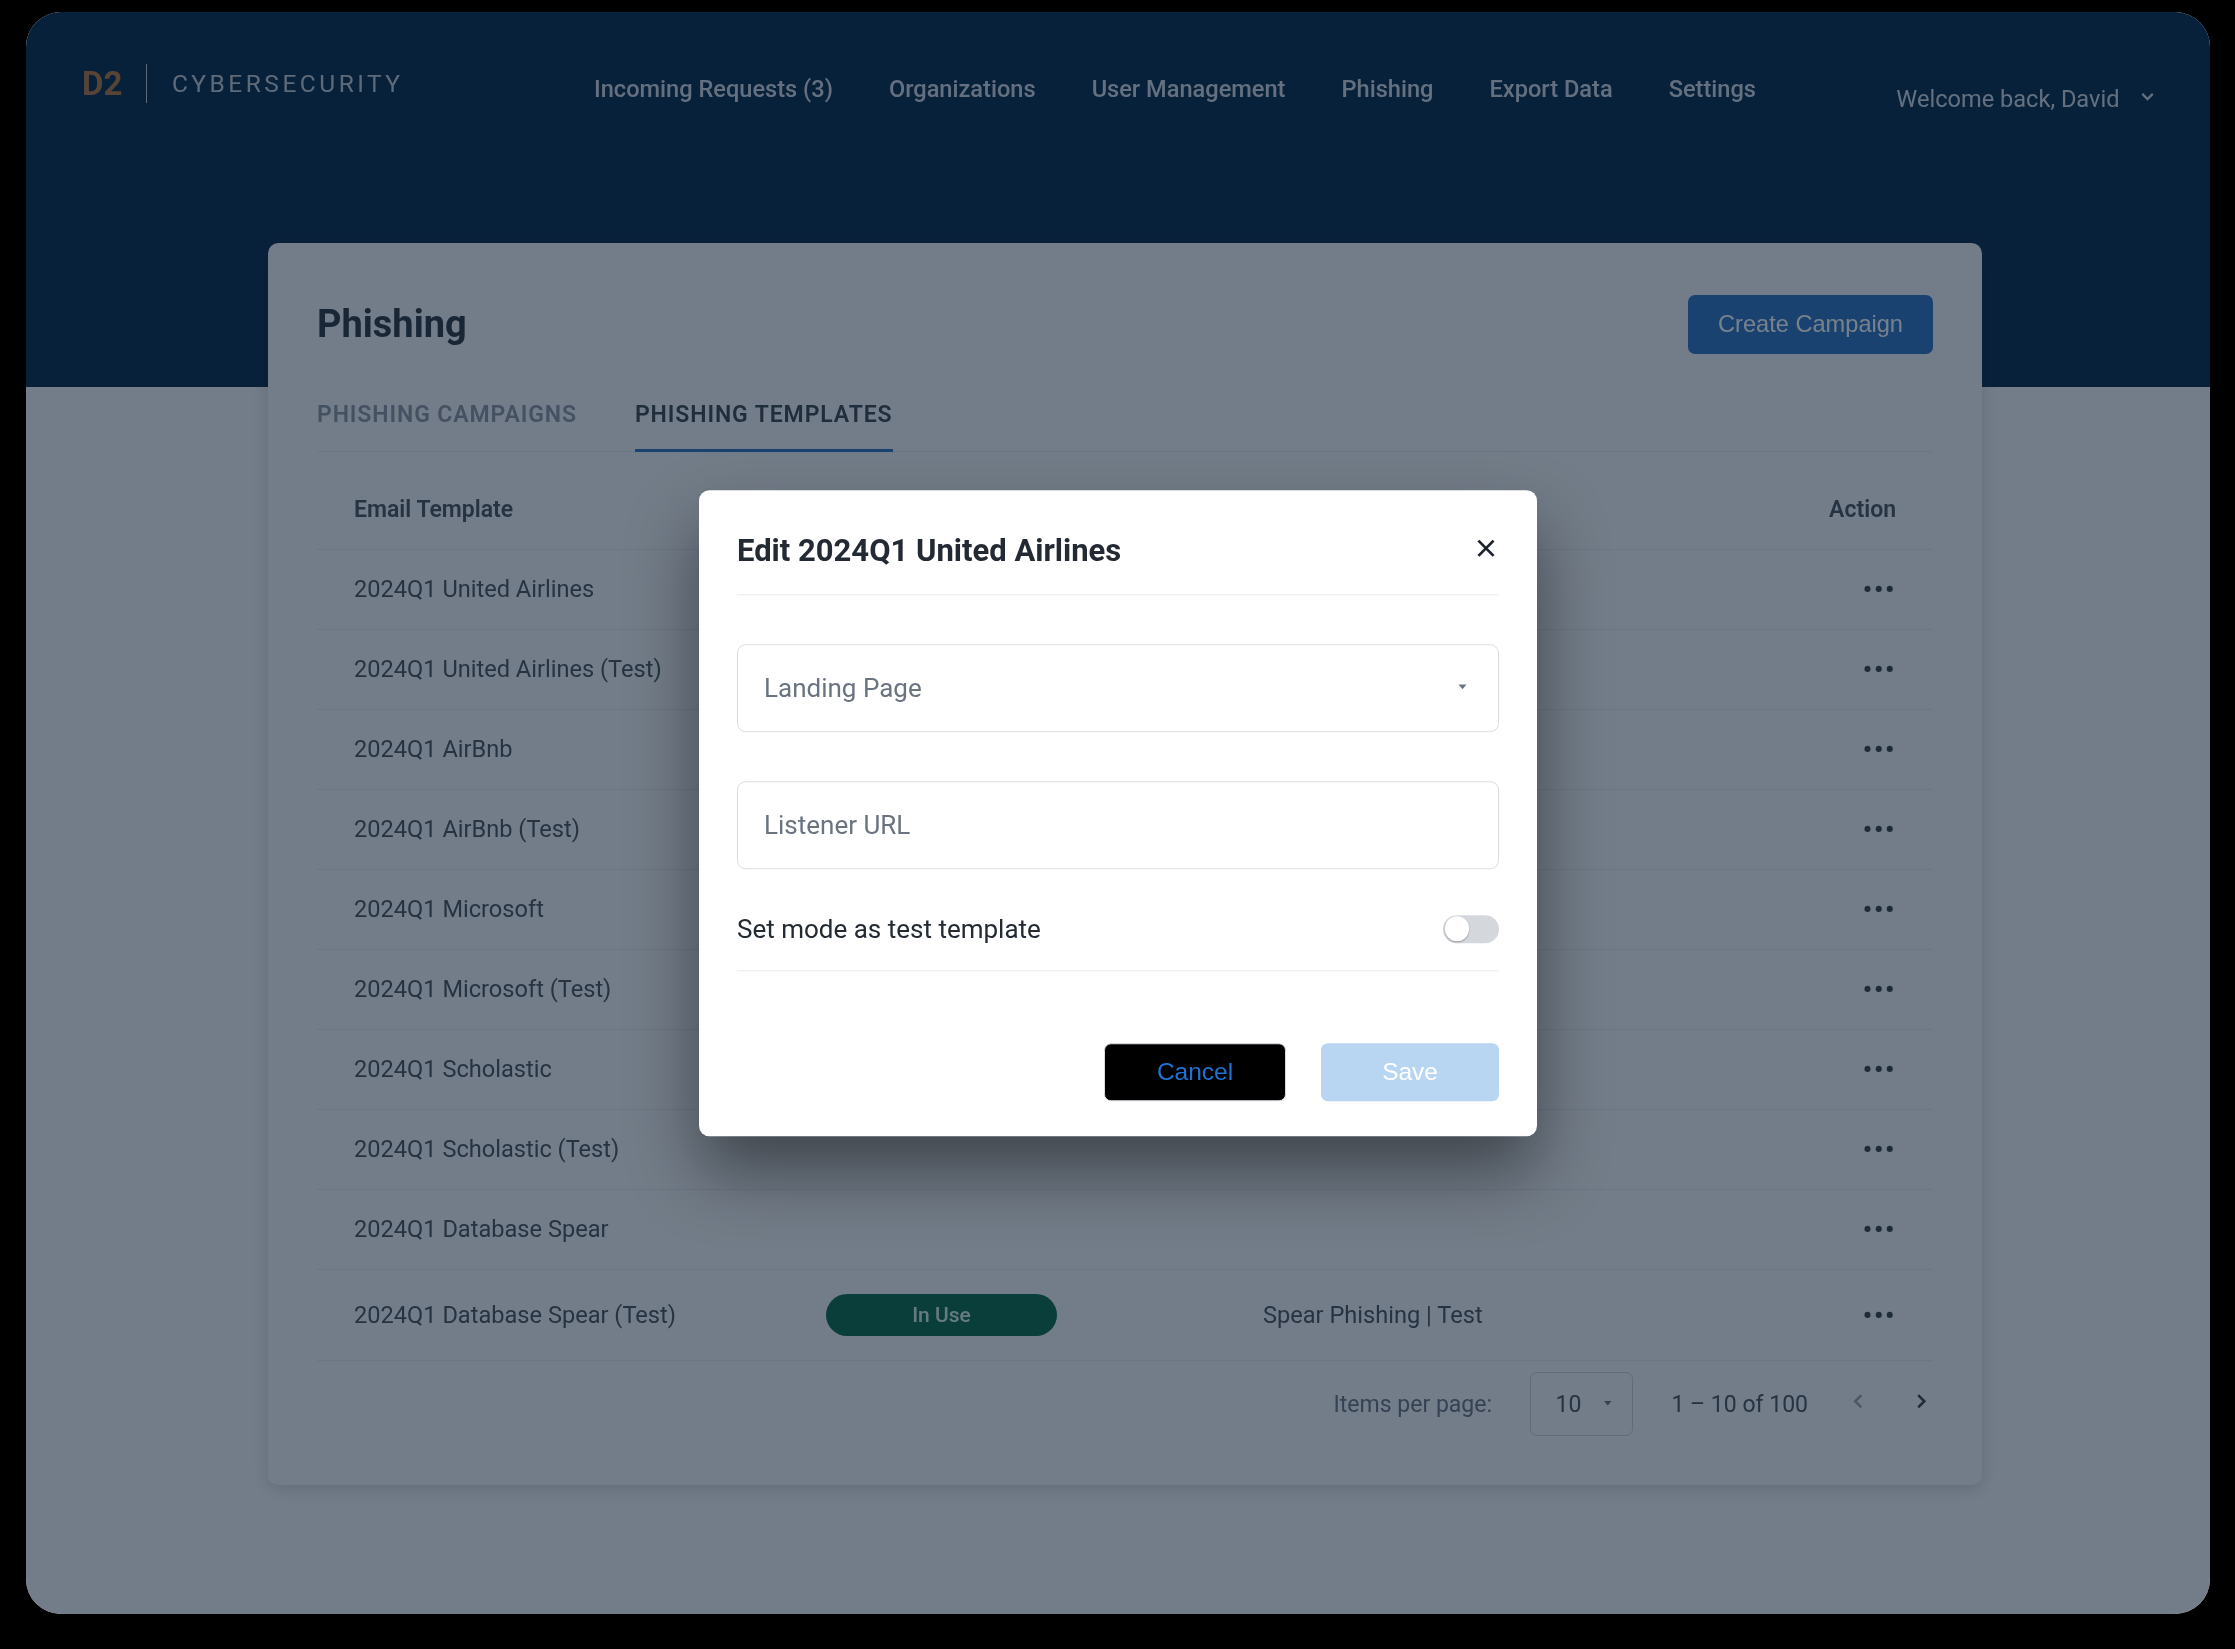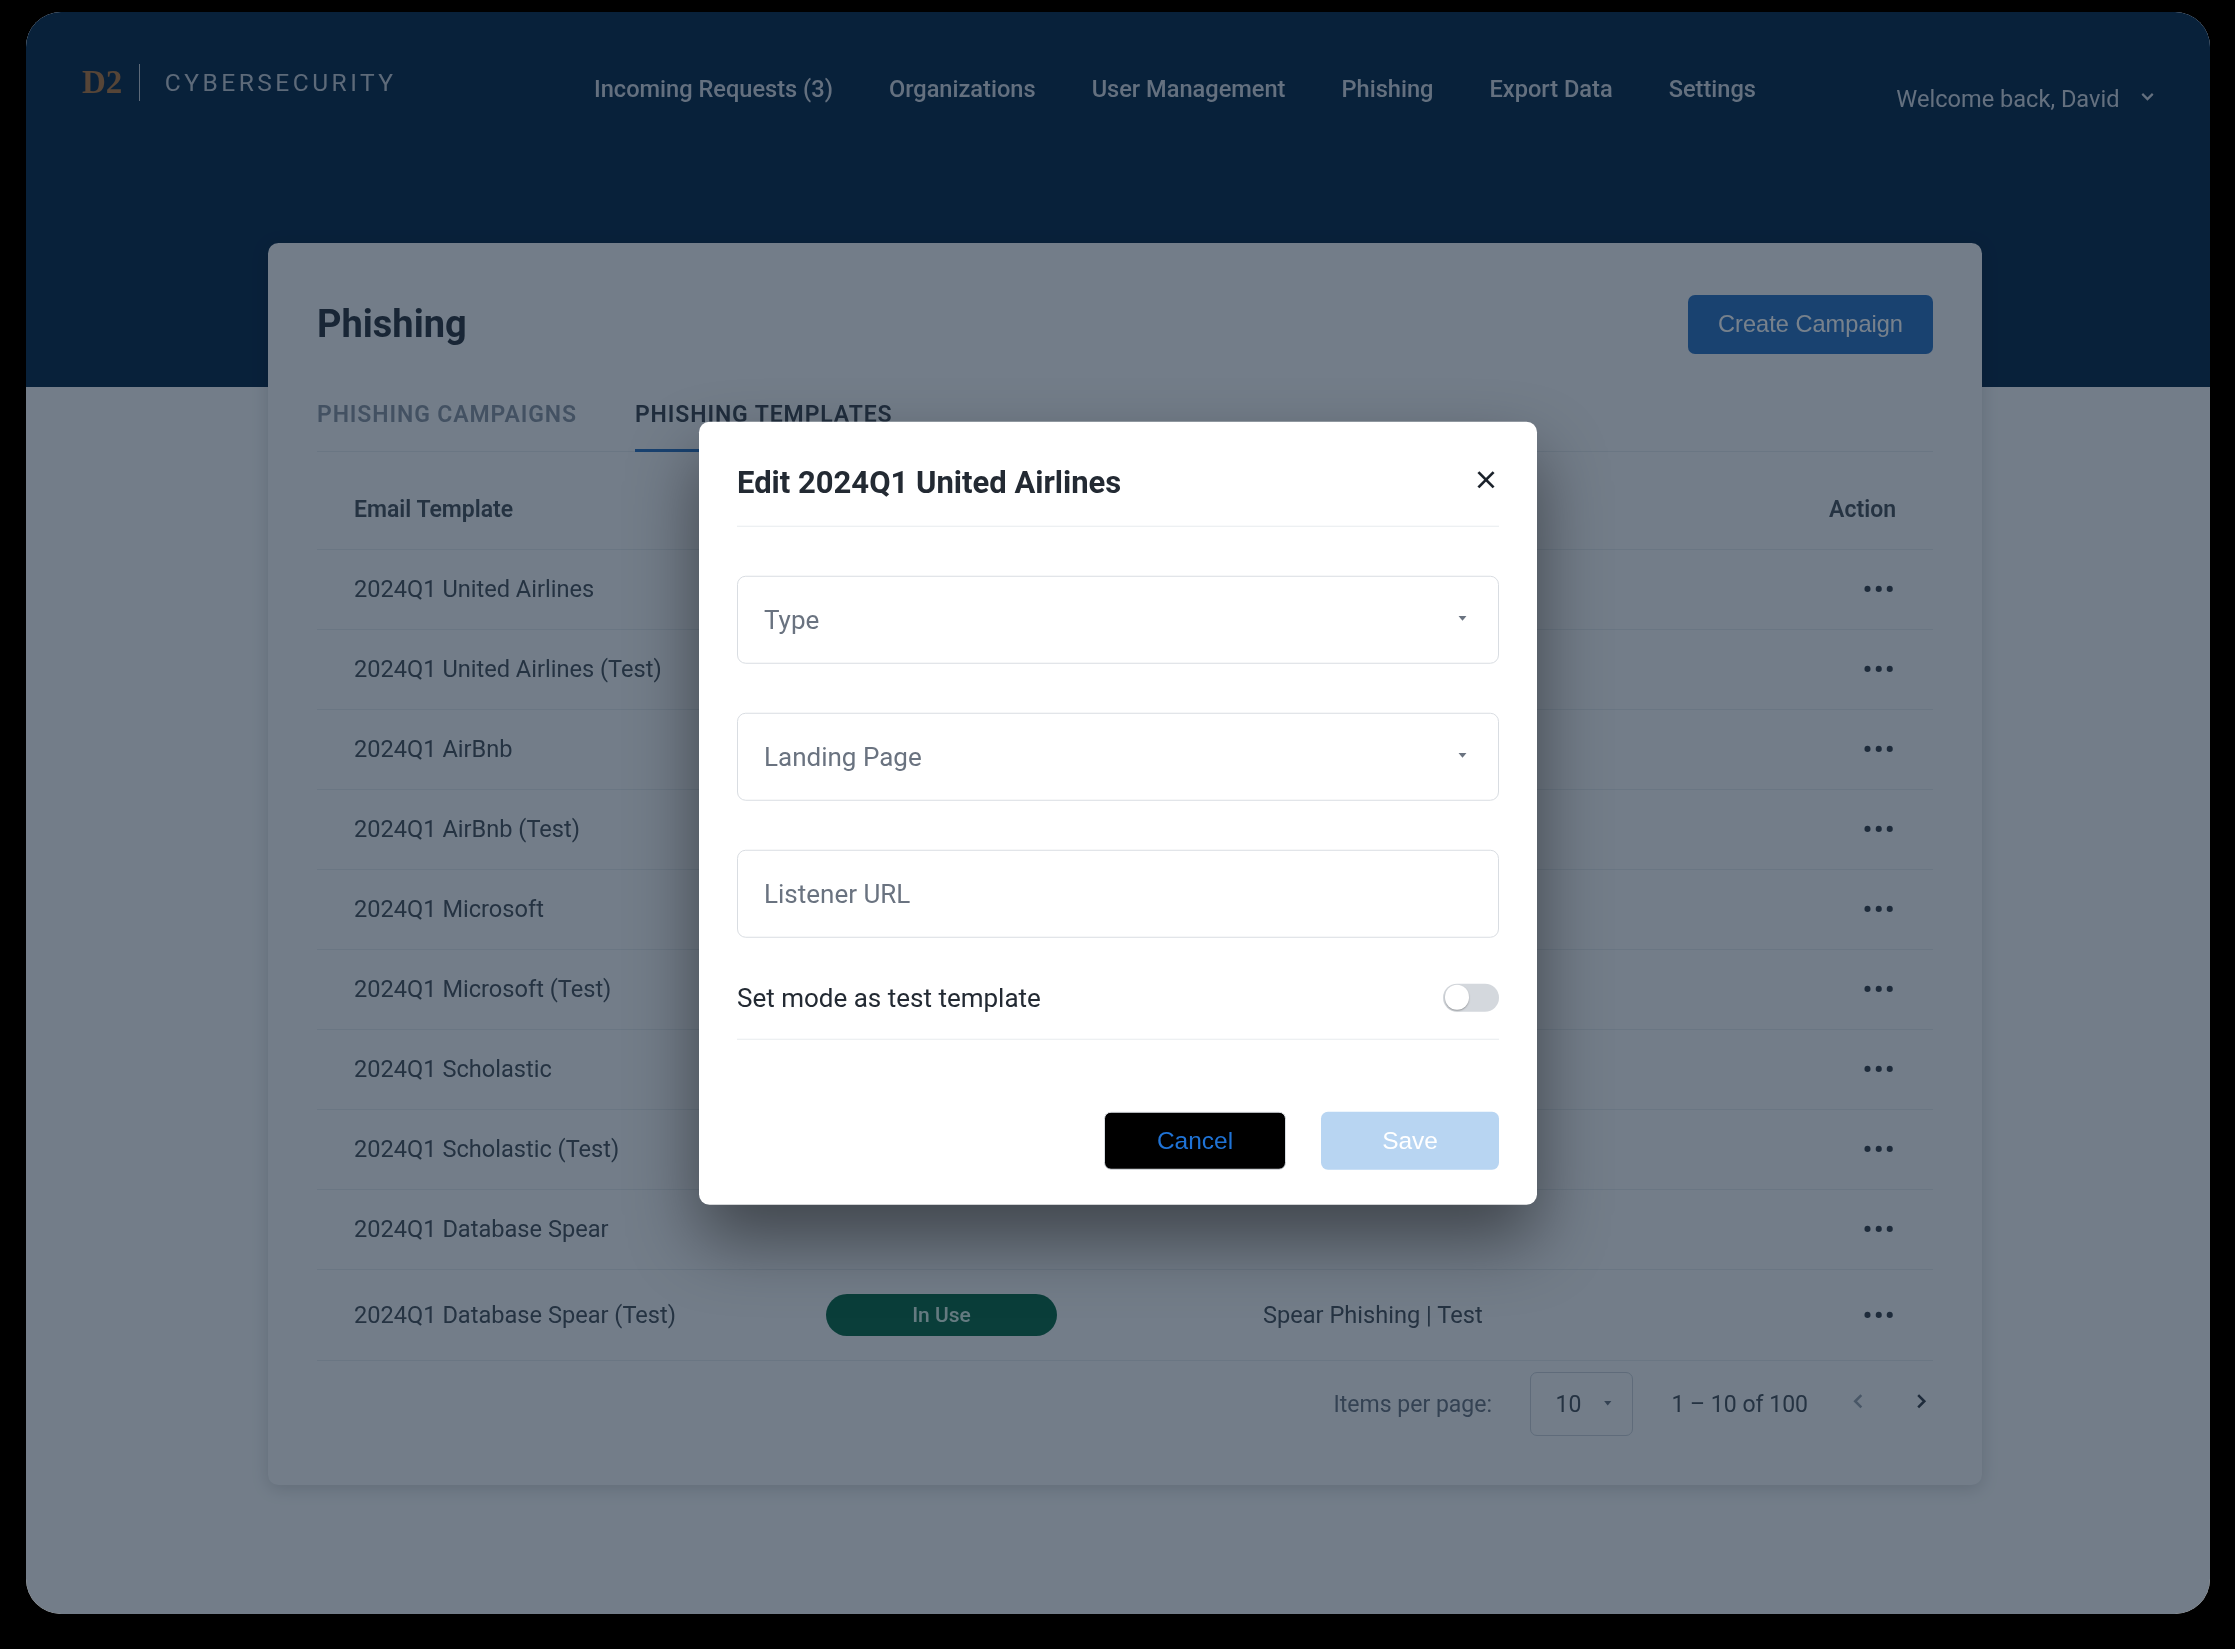--- a/index.html
+++ b/index.html
@@ -32,23 +32,22 @@
     display: flex; align-items: center; gap: 24.5px;
     color: #c6cdd6;
     font-size: 24.5px;
     letter-spacing: 3.5px;
   }
   .brand .logo-mark {
     color: #b57a43;
     font-weight: 700;
     font-size: 33px;
     letter-spacing: 0;
-    padding-right: 17px;
+    padding-right: 24px;
     border-right: 1.7px solid #c6cdd6;
-    font-family: Liberation Serif, serif;
   }
   .navlinks {
     position: absolute;
     top: 63px;
     left: 568px;
     display: flex;
     gap: 56px;
     color: #d4dae2;
     font-size: 23.6px;
     font-weight: 500;
@@ -380,28 +379,20 @@
     <div class="modal-head">
       <div class="modal-title">Edit 2024Q1 United Airlines</div>
       <div class="close-x">
         <svg width="26" height="26" viewBox="0 0 24 24" fill="none" stroke="#1b222b" stroke-width="2.5">
             <line x1="5" y1="5" x2="19" y2="19"></line>
             <line x1="19" y1="5" x2="5" y2="19"></line>
           </svg>
       </div>
     </div>
 
-    <div class="field">
-      <span class="flabel">Type</span>
-      <span class="tri">
-        <svg width="19" height="19" viewBox="0 0 24 24" fill="#6a7380">
-            <polygon points="7,9 17,9 12,15"></polygon>
-          </svg>
-      </span>
-    </div>
 
     <div class="field">
       <span class="flabel">Landing Page</span>
       <span class="tri">
         <svg width="19" height="19" viewBox="0 0 24 24" fill="#6a7380">
             <polygon points="7,9 17,9 12,15"></polygon>
           </svg>
       </span>
     </div>
 

